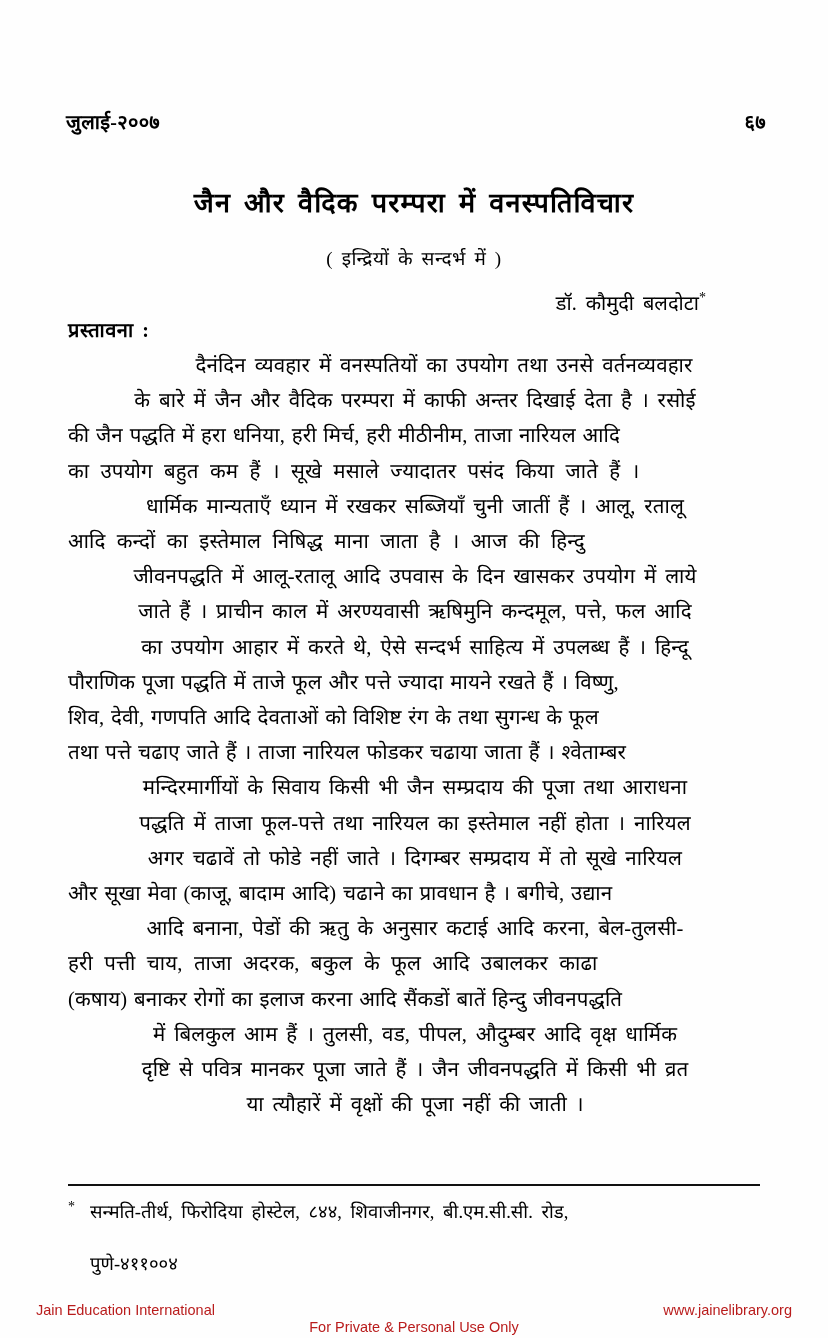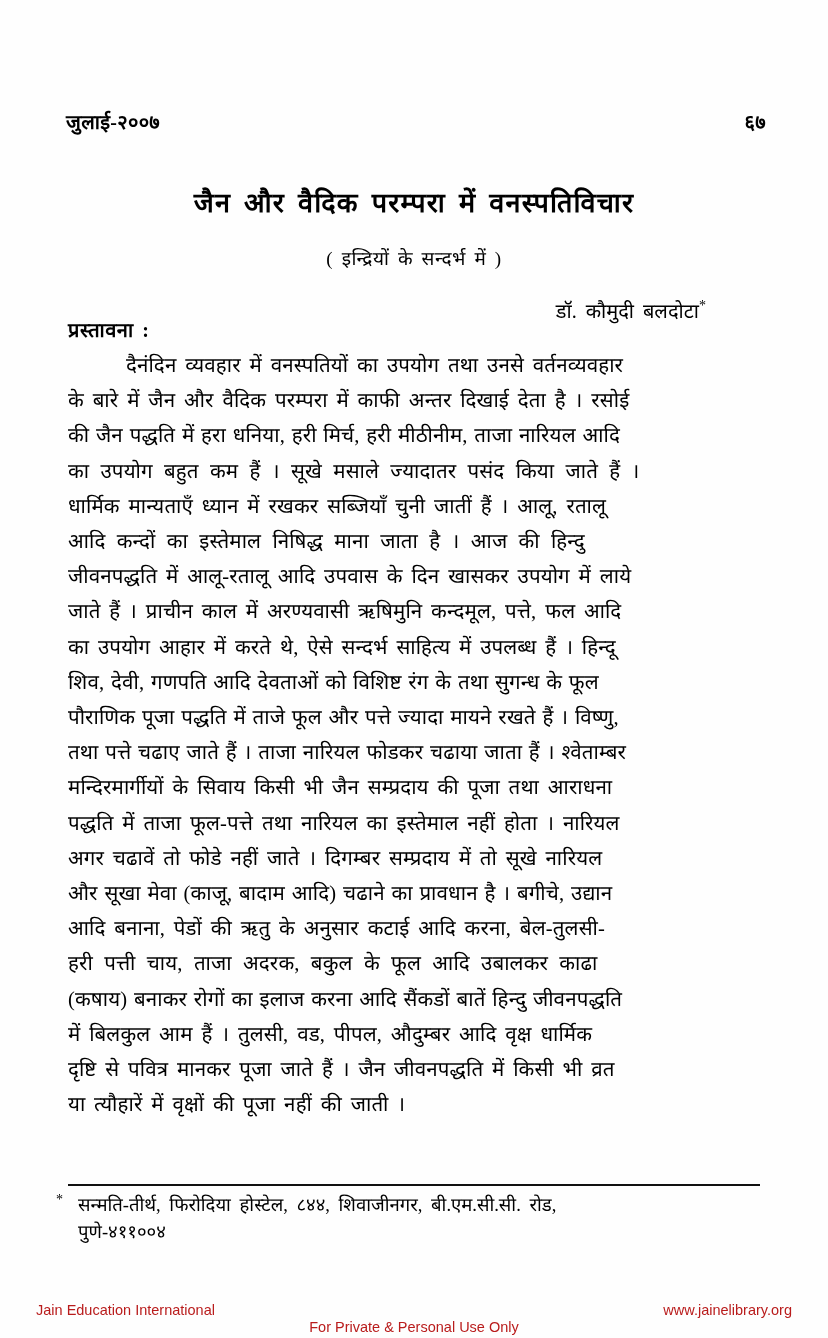--- a/index.html
+++ b/index.html
@@ -56,21 +56,21 @@
     word-spacing: 5px;
   }
   .article-subtitle {
     margin-top: 24px;
     font-size: 19px;
     font-weight: 500;
     letter-spacing: 0.6px;
     word-spacing: 3px;
   }
   .byline {
-    margin-top: 26px;
+    margin-top: 18px;
     text-align: right;
     padding-right: 60px;
     font-size: 20px;
     font-weight: 500;
     word-spacing: 4px;
   }
   .byline .fn-marker {
     font-size: 14px;
     vertical-align: super;
   }
@@ -96,49 +96,49 @@
   }
   .body-text .line {
     display: block;
     white-space: nowrap;
     letter-spacing: 0.15px;
   }
   .body-text .line.indent {
     padding-left: 58px;
   }
   .body-text .line.justify-wide { word-spacing: 6px; }
-  .body-text .line.justify-med  { word-spacing: 3.5px; }
+  .body-text .line.justify-med  { word-spacing: 3.5px; text-align: center; }
   .body-text .line.justify-tight{ word-spacing: 1.5px; }
 
   
   .footnote-rule {
     position: absolute;
     top: 1176px;
     left: 68px;
     width: 692px;
     height: 2px;
     background: #111;
     border: 0;
   }
   .footnote {
     position: absolute;
     top: 1186px;
-    left: 56px;
+    left: 68px;
     width: 700px;
     font-size: 18.5px;
-    line-height: 27px;
+    line-height: 41px;
   }
   .footnote .fn-marker {
     display: inline-block;
     width: 22px;
     font-size: 14px;
     vertical-align: super;
   }
   .footnote .fn-line { display: block; white-space: nowrap; word-spacing: 4px; }
-  .footnote .fn-line.cont { padding-left: 22px; }
+  .footnote .fn-line.cont { padding-left: 22px; margin-top: 11px; }
 
   
   .footer {
     position: absolute;
     left: 0;
     right: 0;
     top: 1296px;
     height: 28px;
     display: flex;
     align-items: center;
@@ -173,22 +173,22 @@
   <div class="body-text">
     <span class="line indent justify-med">दैनंदिन व्यवहार में वनस्पतियों का उपयोग तथा उनसे वर्तनव्यवहार</span>
     <span class="line justify-med">के बारे में जैन और वैदिक परम्परा में काफी अन्तर दिखाई देता है । रसोई</span>
     <span class="line justify-tight">की जैन पद्धति में हरा धनिया, हरी मिर्च, हरी मीठीनीम, ताजा नारियल आदि</span>
     <span class="line justify-wide">का उपयोग बहुत कम हैं । सूखे मसाले ज्यादातर पसंद किया जाते हैं ।</span>
     <span class="line justify-med">धार्मिक मान्यताएँ ध्यान में रखकर सब्जियाँ चुनी जातीं हैं । आलू, रतालू</span>
     <span class="line justify-wide">आदि कन्दों का इस्तेमाल निषिद्ध माना जाता है । आज की हिन्दु</span>
     <span class="line justify-med">जीवनपद्धति में आलू-रतालू आदि उपवास के दिन खासकर उपयोग में लाये</span>
     <span class="line justify-med">जाते हैं । प्राचीन काल में अरण्यवासी ऋषिमुनि कन्दमूल, पत्ते, फल आदि</span>
     <span class="line justify-med">का उपयोग आहार में करते थे, ऐसे सन्दर्भ साहित्य में उपलब्ध हैं । हिन्दू</span>
+    <span class="line justify-tight">पौराणिक पूजा पद्धति में ताजे फूल और पत्ते ज्यादा मायने रखते हैं । विष्णु,</span>
     <span class="line justify-tight">शिव, देवी, गणपति आदि देवताओं को विशिष्ट रंग के तथा सुगन्ध के फूल</span>
-    <span class="line justify-tight">पौराणिक पूजा पद्धति में ताजे फूल और पत्ते ज्यादा मायने रखते हैं । विष्णु,</span>
     <span class="line justify-tight">तथा पत्ते चढाए जाते हैं । ताजा नारियल फोडकर चढाया जाता हैं । श्वेताम्बर</span>
     <span class="line justify-med">मन्दिरमार्गीयों के सिवाय किसी भी जैन सम्प्रदाय की पूजा तथा आराधना</span>
     <span class="line justify-med">पद्धति में ताजा फूल-पत्ते तथा नारियल का इस्तेमाल नहीं होता । नारियल</span>
     <span class="line justify-med">अगर चढावें तो फोडे नहीं जाते । दिगम्बर सम्प्रदाय में तो सूखे नारियल</span>
     <span class="line justify-tight">और सूखा मेवा (काजू, बादाम आदि) चढाने का प्रावधान है । बगीचे, उद्यान</span>
     <span class="line justify-med">आदि बनाना, पेडों की ऋतु के अनुसार कटाई आदि करना, बेल-तुलसी-</span>
     <span class="line justify-wide">हरी पत्ती चाय, ताजा अदरक, बकुल के फूल आदि उबालकर काढा</span>
     <span class="line justify-tight">(कषाय) बनाकर रोगों का इलाज करना आदि सैंकडों बातें हिन्दु जीवनपद्धति</span>
     <span class="line justify-med">में बिलकुल आम हैं । तुलसी, वड, पीपल, औदुम्बर आदि वृक्ष धार्मिक</span>
     <span class="line justify-med">दृष्टि से पवित्र मानकर पूजा जाते हैं । जैन जीवनपद्धति में किसी भी व्रत</span>

